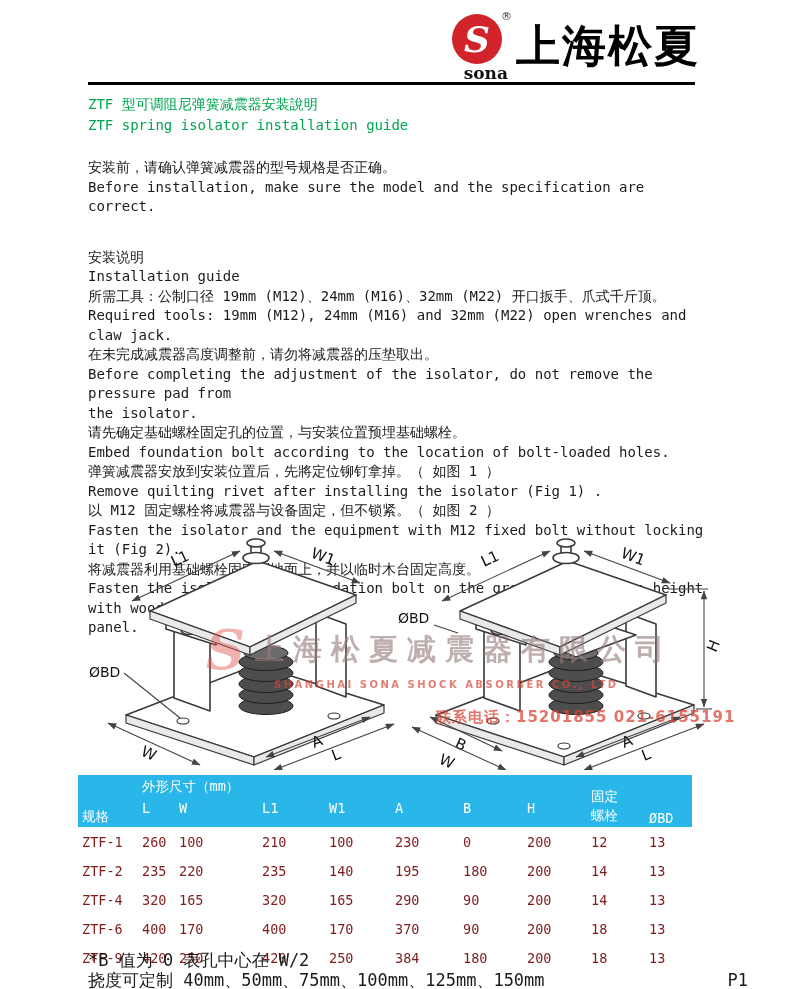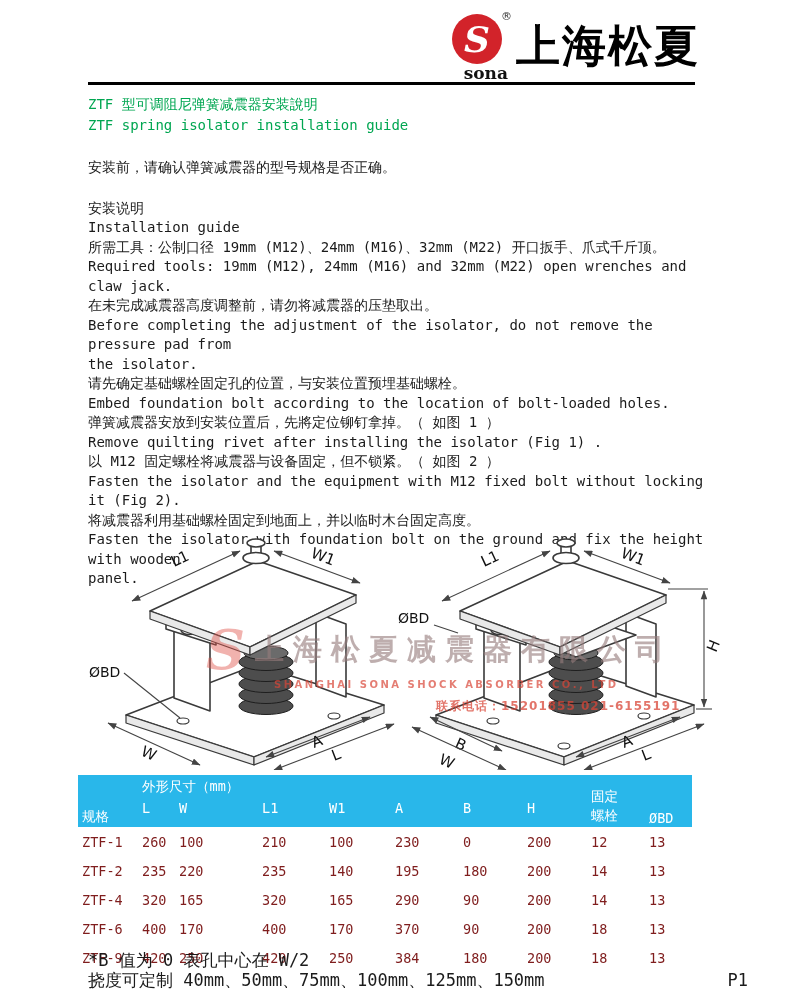--- a/index.html
+++ b/index.html
@@ -28,21 +28,21 @@
     font-family:"DejaVu Sans","Liberation Sans",sans-serif;font-weight:900;
     font-size:44px;line-height:64px;color:#000;letter-spacing:2px;
   }
   .header-rule{position:absolute;top:82px;left:88px;width:607px;height:3px;background:#000;}
 
   
   .content{position:absolute;top:92px;left:88px;width:620px;}
   .doc-title{color:#00A651;font-size:14px;line-height:21px;margin-top:2px;}
   .para{font-size:14px;line-height:19.5px;}
   .para-1{margin-top:22px;}
-  .para-2{margin-top:21px;}
+  .para-2{margin-top:31px;}
 
   
   .figures{position:absolute;top:525px;left:88px;width:640px;height:245px;}
   .fig{position:absolute;top:0;}
   .fig-1{left:0;}
   .fig-2{left:308px;}
   .face{fill:#ffffff;stroke:#3a3a3a;stroke-width:1.6;stroke-linejoin:round;}
   .side{fill:#e9e9e9;stroke:#3a3a3a;stroke-width:1.2;stroke-linejoin:round;}
   .hole{fill:#ffffff;stroke:#3a3a3a;stroke-width:1.2;}
   .coil{fill:#4d4d4d;stroke:#1e1e1e;stroke-width:1;}
@@ -55,22 +55,22 @@
   .wm-row1{display:flex;align-items:center;}
   .wm-s{
     font-family:"DejaVu Serif","Liberation Serif",serif;font-weight:bold;font-style:italic;
     font-size:54px;line-height:1;color:rgba(225,85,75,0.45);margin-right:10px;
   }
   .wm-cn{font-family:"DejaVu Sans","Liberation Sans",sans-serif;font-size:29px;font-weight:bold;
     color:rgba(150,125,125,0.62);letter-spacing:9px;white-space:nowrap;text-align:center;}
   .wm-row2{margin-top:-4px;padding-left:68px;}
   .wm-en{font-family:"DejaVu Sans","Liberation Sans",sans-serif;font-size:10px;font-weight:bold;
     color:rgba(216,70,55,0.70);letter-spacing:2.5px;white-space:nowrap;}
-  .wm-phone{font-family:"DejaVu Sans","Liberation Sans",sans-serif;font-size:12px;font-weight:bold;
-    color:rgba(216,70,55,0.75);letter-spacing:1px;padding-left:230px;margin-top:6px;white-space:nowrap;}
+  .wm-phone{font-family:"DejaVu Sans","Liberation Sans",sans-serif;font-size:15px;font-weight:bold;
+    color:rgba(216,70,55,0.75);letter-spacing:1px;padding-left:230px;margin-top:16px;white-space:nowrap;}
 
   
   .spec-table{
     position:absolute;top:775px;left:78px;border-collapse:collapse;
     font-size:13.5px;table-layout:fixed;width:614px;
   }
   .spec-table th{
     background:#29B7EA;color:#ffffff;font-weight:normal;text-align:left;
     padding:1px 4px;vertical-align:middle;
   }
@@ -103,20 +103,21 @@
   <div class="header-rule"></div>
 
   <div class="content">
     <div class="doc-title">
       <div>ZTF 型可调阻尼弹簧减震器安装說明</div>
       <div>ZTF spring isolator installation guide</div>
     </div>
 
     <div class="para para-1">
       <div>安装前，请确认弹簧减震器的型号规格是否正确。</div>
+      <div>Before installation, make sure the model and the specification are  correct.</div>
     </div>
 
     <div class="para para-2">
       <div>安装说明</div>
       <div>Installation guide</div>
       <div>所需工具：公制口径 19mm (M12)、24mm (M16)、32mm (M22) 开口扳手、爪式千斤顶。</div>
       <div>Required tools: 19mm (M12), 24mm (M16) and 32mm (M22) open wrenches and claw jack.</div>
       <div>在未完成减震器高度调整前，请勿将减震器的压垫取出。</div>
       <div>Before completing the adjustment of the isolator, do not remove the pressure pad from</div>
       <div>the isolator.</div>

